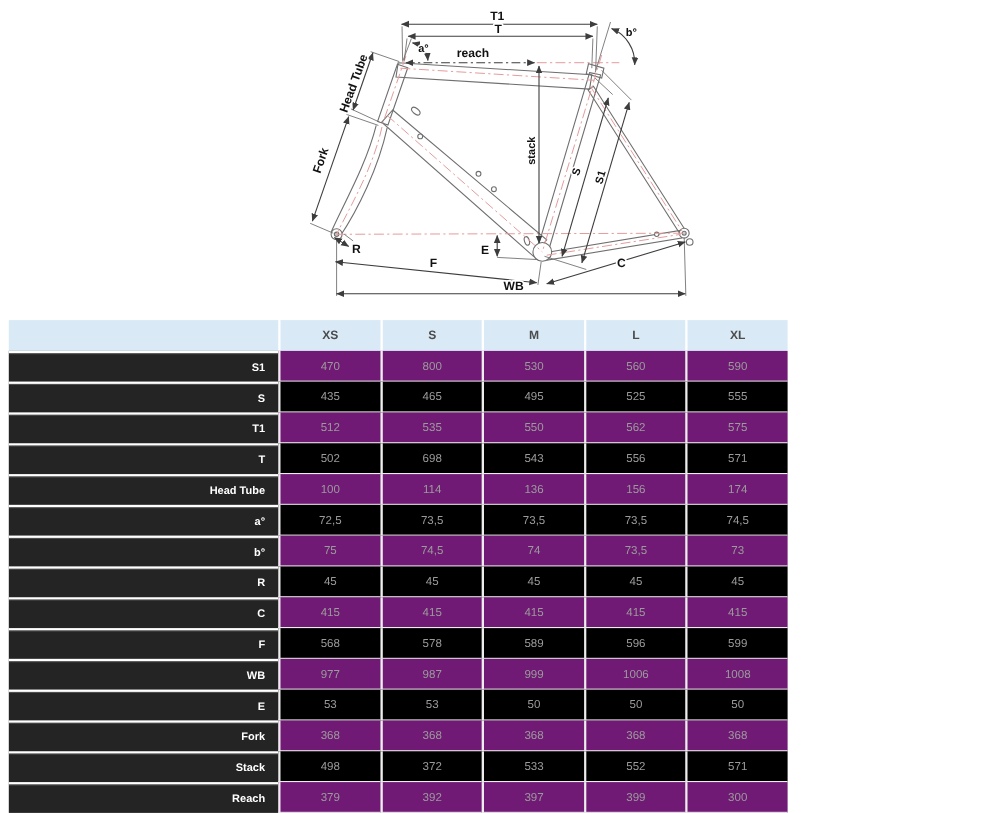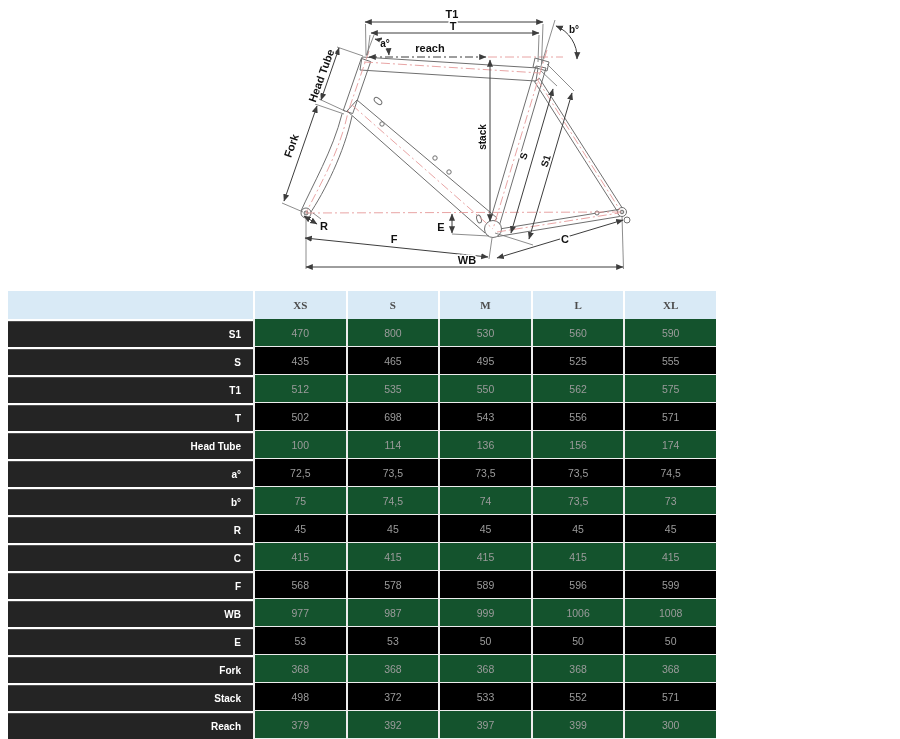--- a/index.html
+++ b/index.html
@@ -5,27 +5,27 @@
   html,body{margin:0;padding:0;background:#ffffff;}
   .page{width:724px;height:739px;background:#fff;font-family:"Liberation Sans",sans-serif;overflow:hidden;}
   .diagram{width:900px;height:289px;position:relative;}
   svg text{font-family:"Liberation Sans",sans-serif;}
   .lbl{font-size:11px;font-weight:bold;fill:#111;paint-order:stroke;stroke:#ffffff;stroke-width:3px;stroke-linejoin:round;text-anchor:middle;}
   .lbl-sm{font-size:10px;}
   .ar2{marker-start:url(#arr);marker-end:url(#arr);}
   
   .geo-table{margin:0 8px;}
   .t-row{display:grid;grid-template-columns:245px repeat(5,1fr);height:28px;}
-  .t-row.header{margin-top:2px;font-family:Liberation Serif, serif;}
+  .t-row.header{margin-top:2px;}
   .cell{display:flex;align-items:center;justify-content:center;box-sizing:border-box;overflow:hidden;}
   .header .cell{background:#d9eaf6;color:#4c4c4c;font-weight:bold;font-size:11px;border-left:2px solid #ffffff;}
   .header .cell:first-child{border-left:none;}
   .label-cell{background:#242424;color:#ffffff;font-weight:bold;font-size:10px;justify-content:flex-end;padding-right:12px;border-top:2px solid #ffffff;box-shadow:inset 0 1px 0 #4e4e4e;}
   .val-cell{color:#9b9b9b;font-size:10.5px;border-left:2px solid #ededed;border-bottom:1px solid #ededed;}
-  .row-odd .val-cell{background:#14532d;}
+  .row-odd .val-cell{background:#701a75;}
   .row-even .val-cell{background:#000000;}
 </style>
 </head>
 <body>
 
 <div class="page">
 
   <div class="diagram">
     <svg viewBox="0 0 900 289" width="900" height="289">
       <defs>

